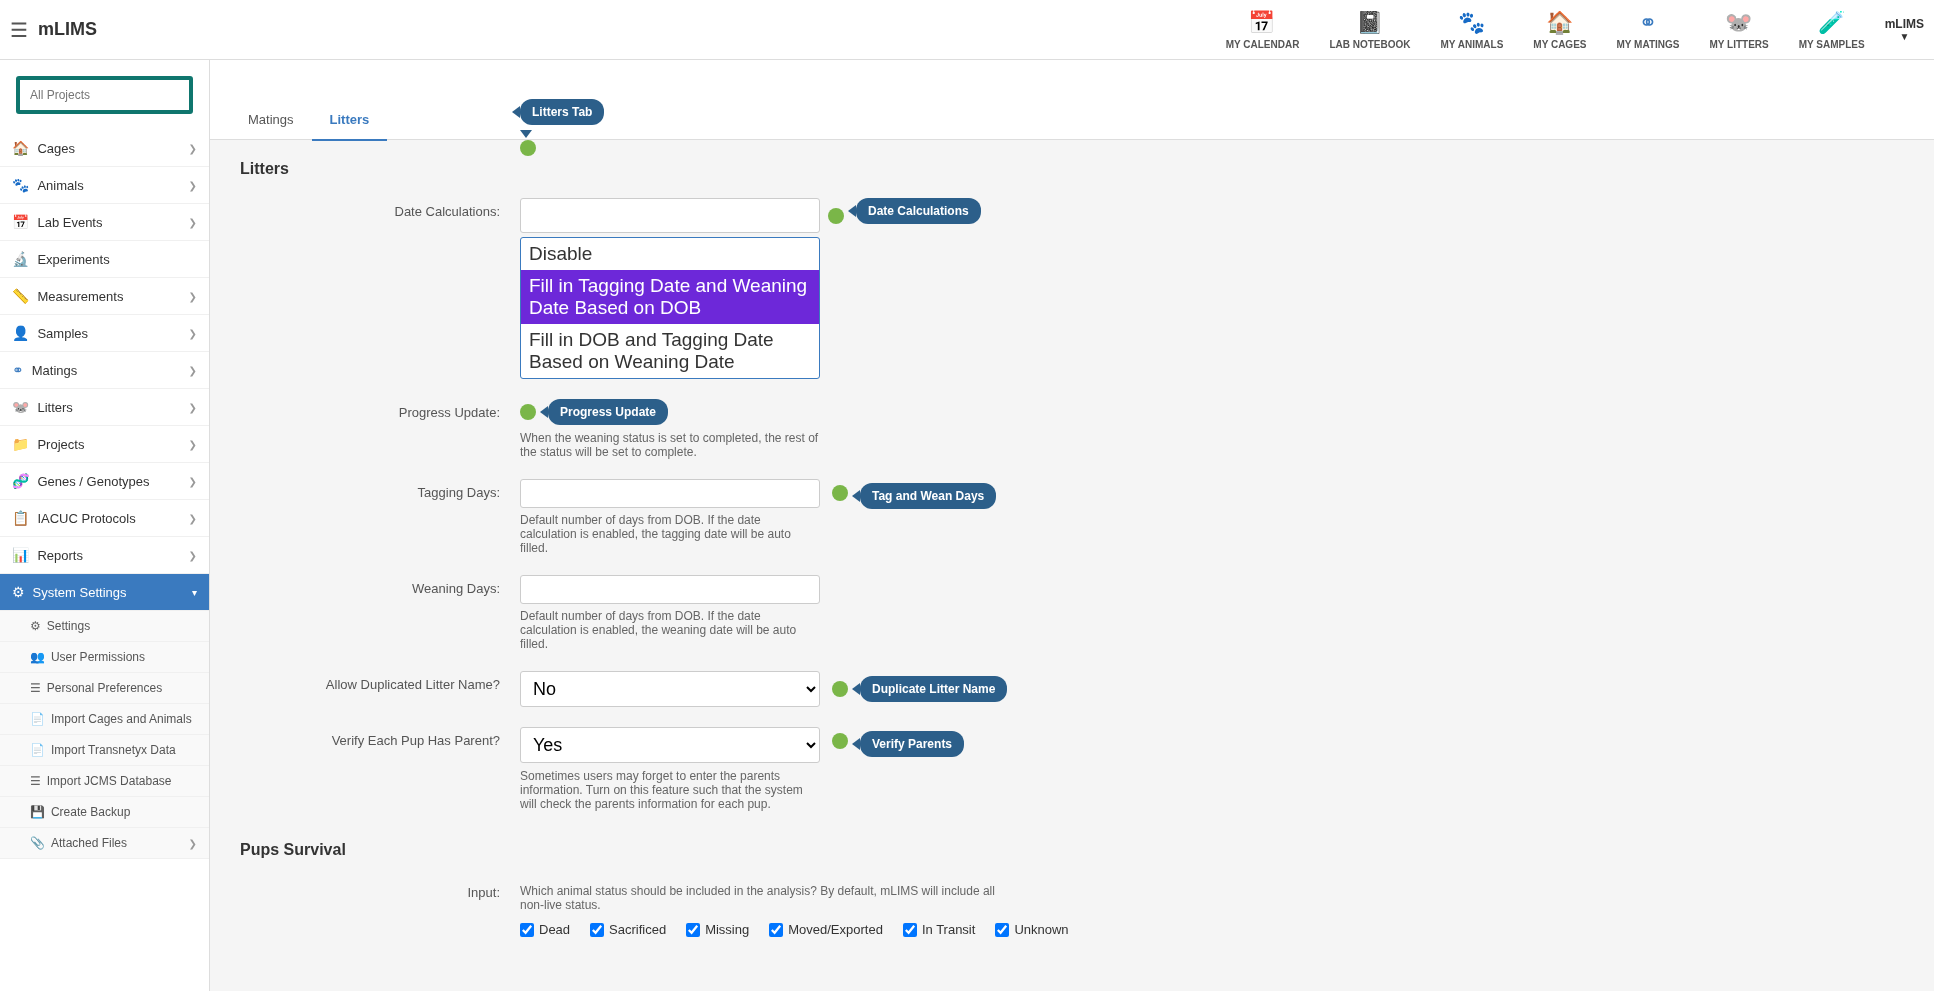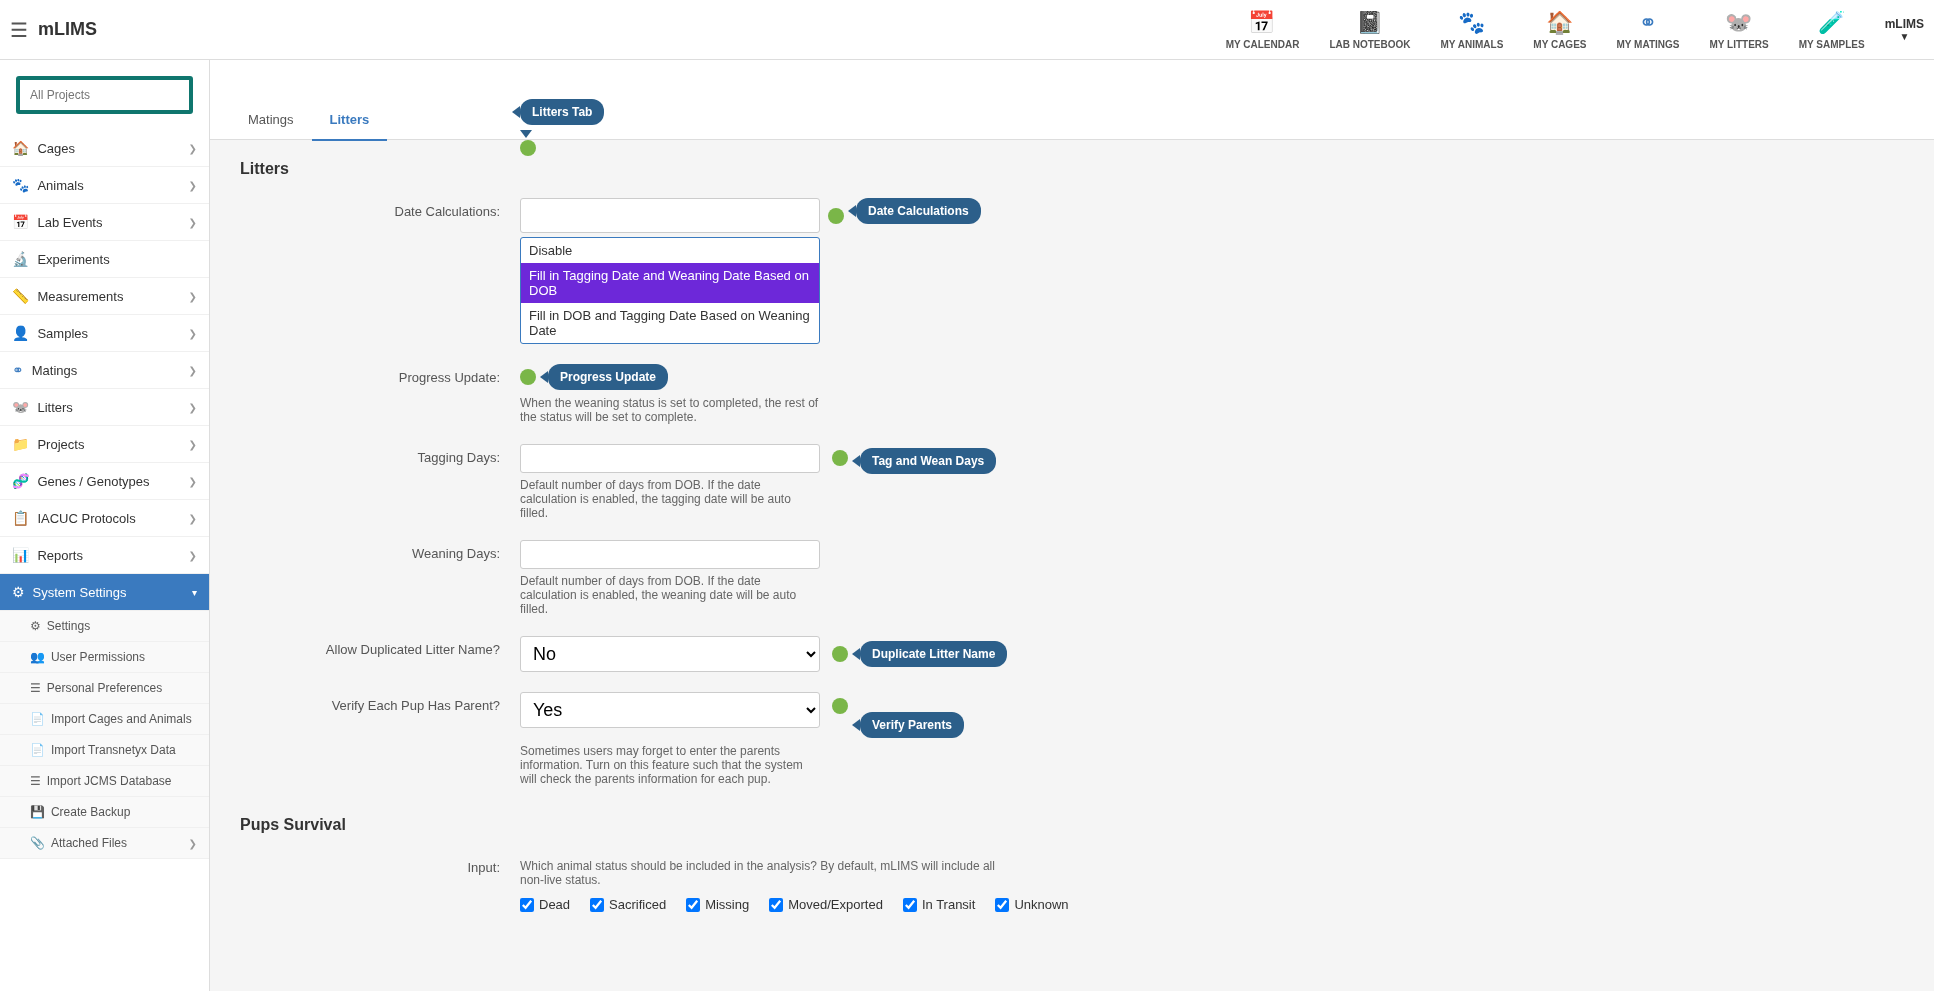--- a/index.html
+++ b/index.html
@@ -40,21 +40,21 @@
     
     .page-content { padding: 20px 30px; }
     .section-title { font-size: 16px; font-weight: bold; color: #333; margin-bottom: 20px; }
 
     
     .form-row { display: flex; margin-bottom: 20px; }
     .form-label { width: 280px; text-align: right; padding-right: 20px; padding-top: 6px; color: #555; font-size: 13px; flex-shrink: 0; }
     .form-control-area { flex: 1; }
     .form-select { width: 300px; padding: 6px 8px; border: 1px solid #ccc; border-radius: 3px; font-size: 18px; background: #fff; }
     .form-select-dropdown { width: 300px; border: 1px solid #3a7abf; border-radius: 3px; background: #fff; }
-    .form-select-dropdown .option { padding: 5px 8px; font-size: 13px; cursor: pointer; }
+    .form-select-dropdown .option { padding: 5px 8px; font-size: 19px; cursor: pointer; }
     .form-select-dropdown .option.selected { background: #6d28d9; color: #fff; }
     .form-input { width: 300px; padding: 6px 8px; border: 1px solid #ccc; border-radius: 3px; font-size: 13px; }
     .form-hint { font-size: 12px; color: #666; margin-top: 5px; max-width: 300px; }
     .form-hint-wide { font-size: 12px; color: #666; margin-top: 5px; max-width: 500px; }
 
     
     .tooltip-bubble { background: #2c5f8a; color: #fff; padding: 6px 12px; border-radius: 12px; font-size: 12px; font-weight: bold; white-space: nowrap; position: relative; display: inline-block; }
     .tooltip-bubble::before { content: ''; position: absolute; left: -8px; top: 50%; transform: translateY(-50%); width: 0; height: 0; border-top: 6px solid transparent; border-bottom: 6px solid transparent; border-right: 8px solid #2c5f8a; }
     .tooltip-dot { width: 16px; height: 16px; border-radius: 50%; background: #7ab648; display: inline-block; flex-shrink: 0; }
 
@@ -354,21 +354,21 @@
 
         <div class="form-row">
           <div class="form-label">Verify Each Pup Has Parent?</div>
           <div class="form-control-area">
             <div style="display:flex;align-items:flex-start;gap:12px;margin-bottom:6px;">
               <select class="form-select" style="width:300px;">
                 <option>Yes</option>
                 <option>No</option>
               </select>
               <span style="width:16px;height:16px;border-radius:50%;background:#7ab648;display:inline-block;margin-top:6px;"></span>
-              <div class="tooltip-bubble" style="margin-top:20px;">Verify Parents</div>
+              <div class="tooltip-bubble" style="margin-top:4px;">Verify Parents</div>
             </div>
             <div class="form-hint">Sometimes users may forget to enter the parents information. Turn on this feature such that the system will check the parents information for each pup.</div>
           </div>
         </div>
 
         <div class="pups-section">
           <div class="section-title">Pups Survival</div>
 
           <div class="form-row">
             <div class="form-label">Input:</div>

